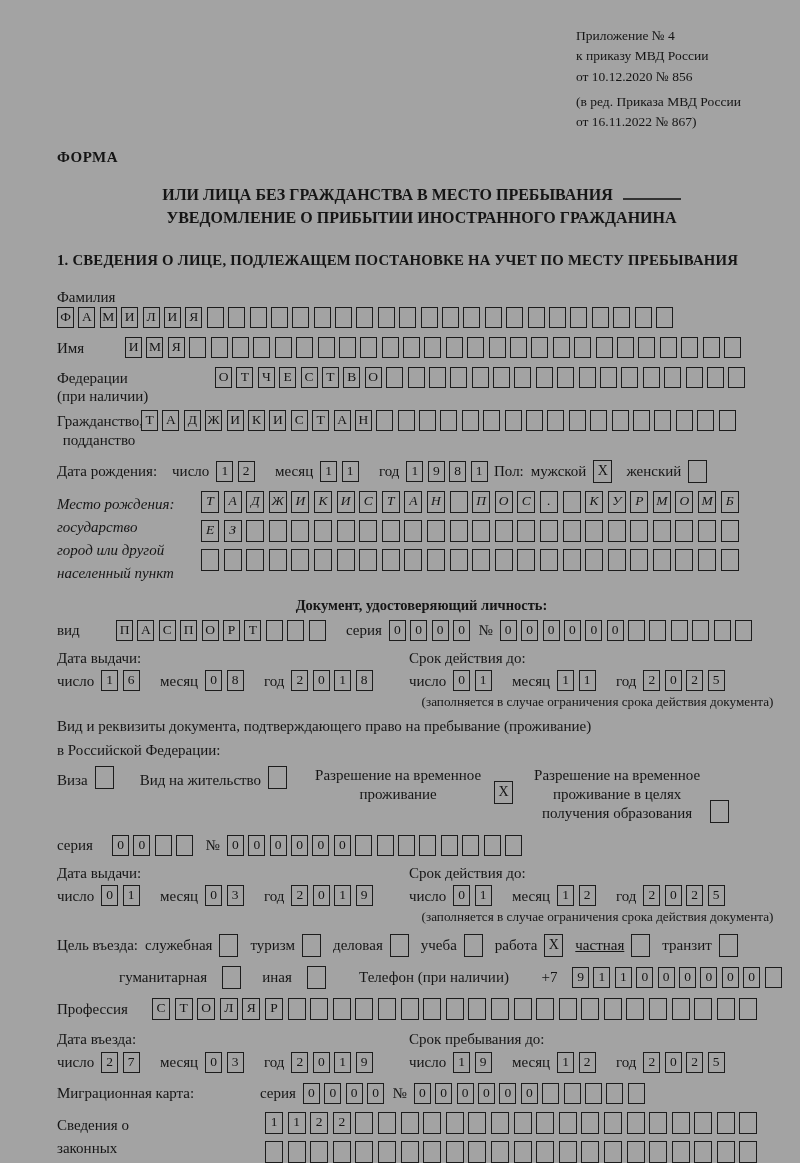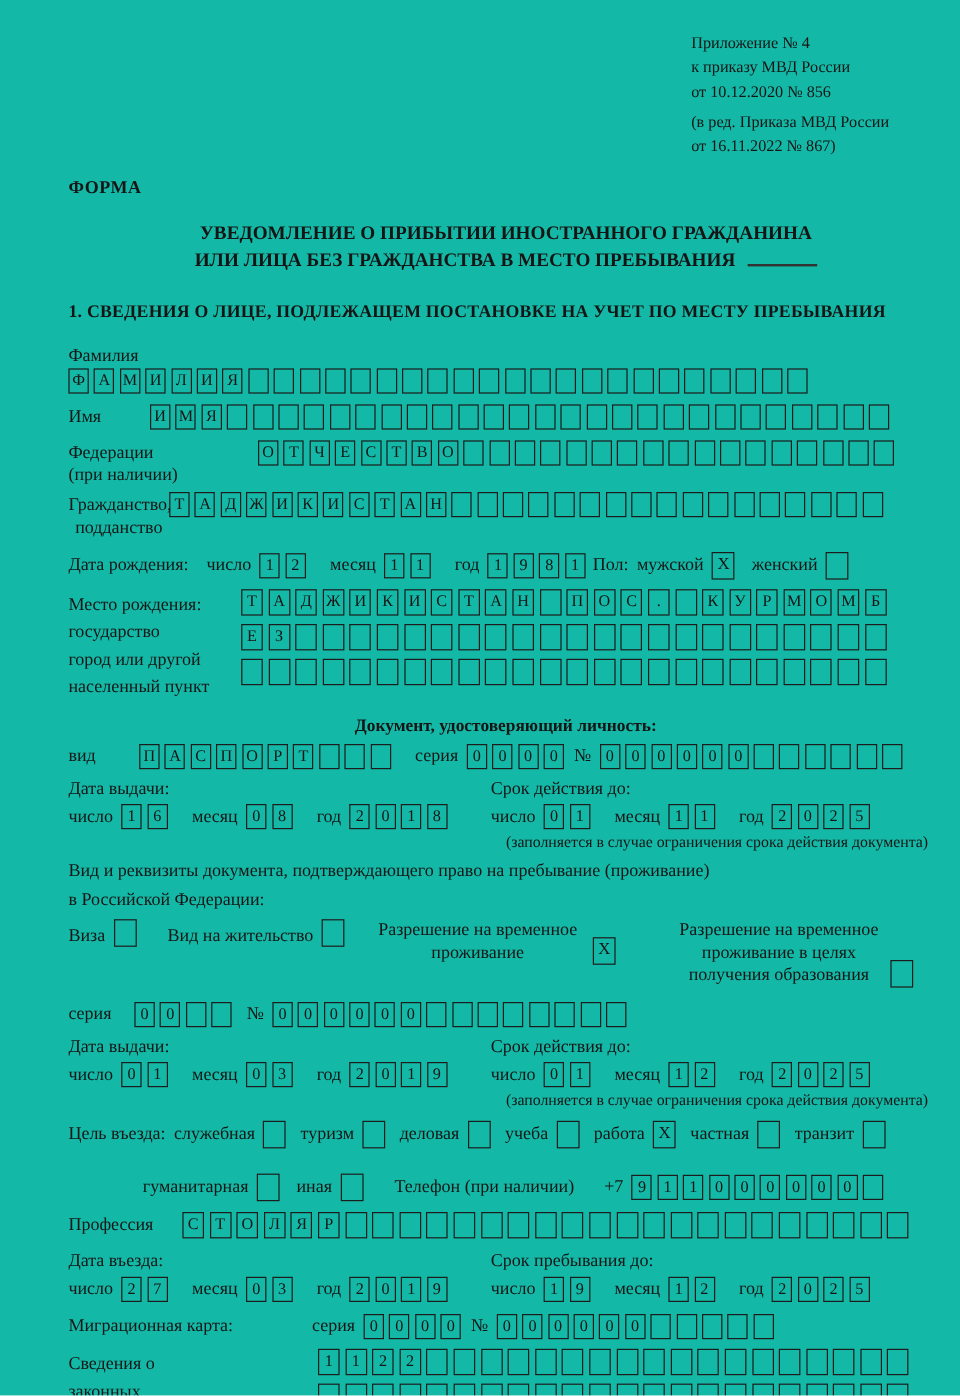--- a/index.html
+++ b/index.html
@@ -1,18 +1,18 @@
 <!DOCTYPE html>
 <html><head>
 <meta charset="utf-8">
 <style>
   html,body{margin:0;padding:0;background:#ffffff;}
   .page{
     width:800px;height:1163px;box-sizing:border-box;
-    padding:26px 14px 8px 57px;background:#14b8a6;
+    padding:26px 14px 8px 57px;background:#a3a3a3;
     font-family:"Liberation Serif","DejaVu Serif",serif;
     color:#151515;font-size:15px;line-height:1.25;overflow:hidden;
   }
   .hdr{width:192px;margin-left:auto;margin-right:18px;font-size:13.5px;line-height:1.5;}
   .hdr .grp2{margin-top:5px;}
   .forma{font-weight:bold;margin:16px 28px 0 0;font-size:15px;letter-spacing:.5px;}
   .title{font-weight:bold;text-align:center;font-size:16px;margin-top:16px;line-height:1.45;}
   .uline{display:inline-block;width:58px;border-bottom:2px solid #333;height:1px;margin-left:10px;}
   .sect{font-weight:bold;font-size:14.8px;margin-top:22px;letter-spacing:.2px;}
   .row{display:flex;align-items:flex-start;margin-top:9px;}
@@ -54,22 +54,22 @@
     <div>от 10.12.2020 № 856</div>
     <div class="grp2">
       <div>(в ред. Приказа МВД России</div>
       <div>от 16.11.2022 № 867)</div>
     </div>
   </div>
 
   <div class="forma">ФОРМА</div>
 
   <div class="title">
+    <div><span>ИЛИ ЛИЦА БЕЗ ГРАЖДАНСТВА В МЕСТО ПРЕБЫВАНИЯ</span><span class="uline"></span></div>
     <div>УВЕДОМЛЕНИЕ О ПРИБЫТИИ ИНОСТРАННОГО ГРАЖДАНИНА</div>
-    <div><span>ИЛИ ЛИЦА БЕЗ ГРАЖДАНСТВА В МЕСТО ПРЕБЫВАНИЯ</span><span class="uline"></span></div>
   </div>
 
   <div class="sect">1. СВЕДЕНИЯ О ЛИЦЕ, ПОДЛЕЖАЩЕМ ПОСТАНОВКЕ НА УЧЕТ ПО МЕСТУ ПРЕБЫВАНИЯ</div>
 
   <div class="row" style="margin-top:16px;flex-direction:column;">
     <span class="lbl" style="width:73px;">Фамилия</span>
     <span class="cells">
         <span class="cell">Ф</span>
         <span class="cell">А</span>
         <span class="cell">М</span>
@@ -227,21 +227,21 @@
         <span class="cell">8</span>
         <span class="cell">1</span>
       </span>
     <span class="w" style="margin-left:2px;">Пол:</span>
     <span class="w">мужской</span>
     <span class="chk">X</span>
     <span class="w" style="margin-left:14px;">женский</span>
     <span class="chk"></span>
   </div>
 
-  <div class="row" style="margin-top:8px;">
+  <div class="row" style="margin-top:8px;font-style:italic;">
     <span class="lbl" style="width:144px;line-height:1.55;">
       <span>Место рождения:</span><br>
       <span>государство</span><br>
       <span>город или другой</span><br>
       <span>населенный пункт</span>
     </span>
     <span>
       <span class="cells lg">
           <span class="cell">Т</span>
           <span class="cell">А</span>
@@ -421,21 +421,21 @@
     </span>
     <span class="ckitem" style="margin-left:26px;">
       <span class="t">Вид на жительство</span>
       <span class="chk"></span>
     </span>
     <span class="ckitem" style="margin-left:22px;">
       <span class="t ctr" style="width:178px;">Разрешение на временное проживание</span>
       <span class="chk">X</span>
     </span>
     <span class="ckitem" style="margin-left:18px;">
-      <span class="t ctr" style="width:172px;margin-left:32px;">Разрешение на временное проживание в целях получения образования</span>
+      <span class="t ctr" style="width:172px;">Разрешение на временное проживание в целях получения образования</span>
       <span class="chk"></span>
     </span>
   </div>
 
   <div class="row dgrp" style="margin-top:12px;">
     <span class="w" style="width:48px;">серия</span>
     <span class="cells">
         <span class="cell">0</span>
         <span class="cell">0</span>
         <span class="cell"></span>
@@ -513,27 +513,27 @@
     <span class="w">служебная</span>
     <span class="chk"></span>
     <span class="w" style="margin-left:12px;">туризм</span>
     <span class="chk"></span>
     <span class="w" style="margin-left:12px;">деловая</span>
     <span class="chk"></span>
     <span class="w" style="margin-left:12px;">учеба</span>
     <span class="chk"></span>
     <span class="w" style="margin-left:12px;">работа</span>
     <span class="chk">X</span>
-    <span class="w" style="margin-left:12px;">частная</span>
+    <span class="w" style="margin-left:12px;text-decoration:underline;">частная</span>
     <span class="chk"></span>
     <span class="w" style="margin-left:12px;">транзит</span>
     <span class="chk"></span>
   </div>
 
-  <div class="row dgrp" style="margin-top:21px;padding-left:62px;">
+  <div class="row dgrp" style="margin-top:9px;padding-left:62px;justify-content:space-between;">
     <span class="w">гуманитарная</span>
     <span class="chk"></span>
     <span class="w" style="margin-left:14px;">иная</span>
     <span class="chk"></span>
     <span class="w" style="margin-left:26px;">Телефон (при наличии)</span>
     <span class="w" style="margin-left:18px;">+7</span>
     <span class="cells">
         <span class="cell">9</span>
         <span class="cell">1</span>
         <span class="cell">1</span>

